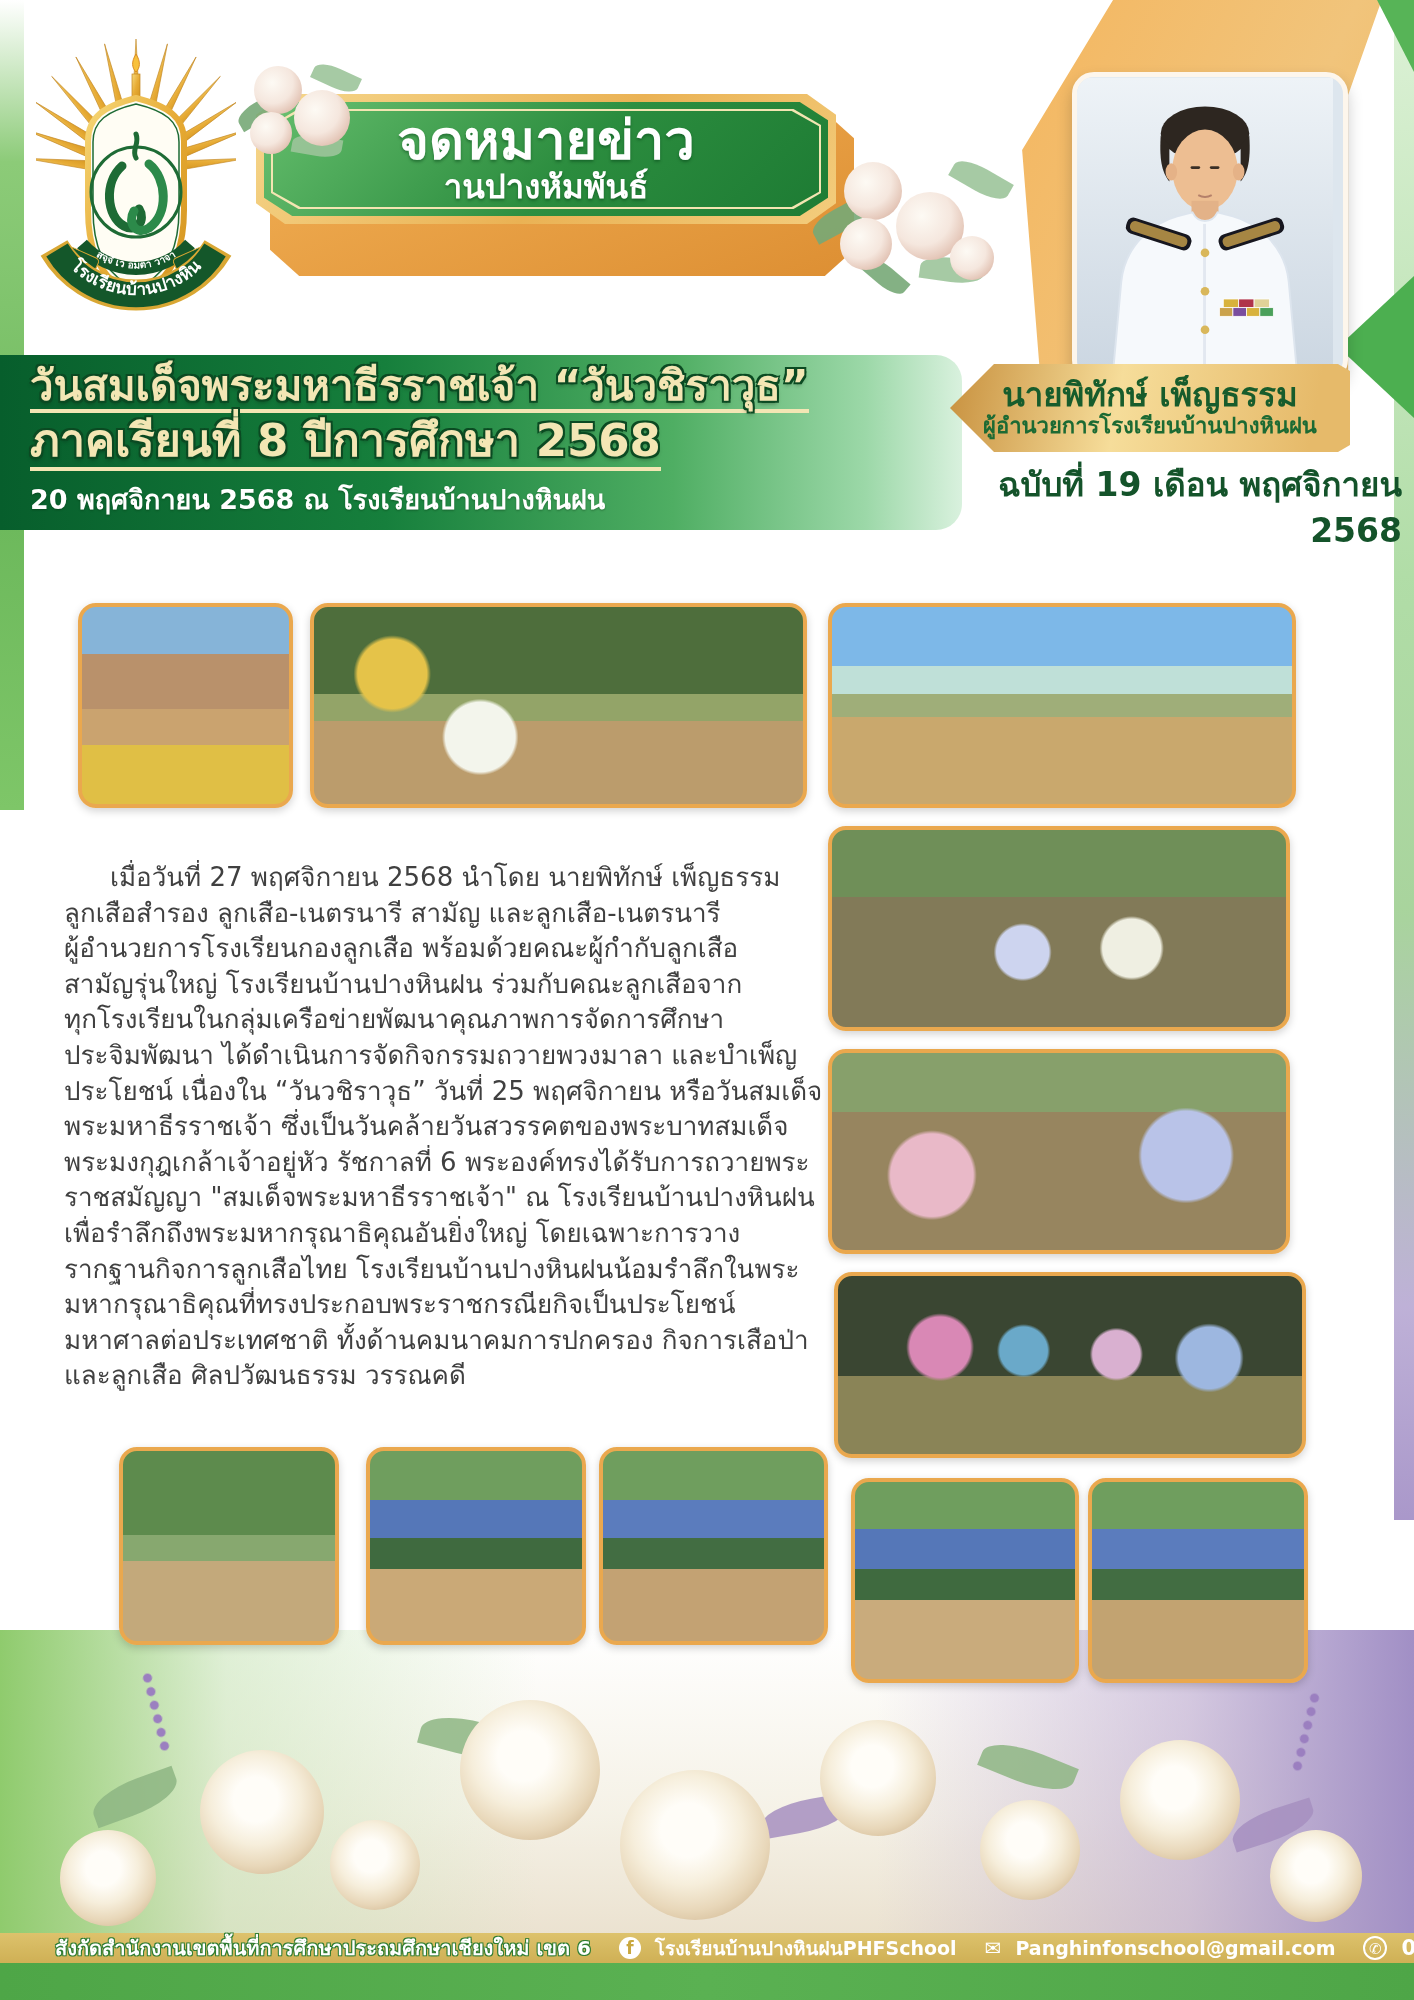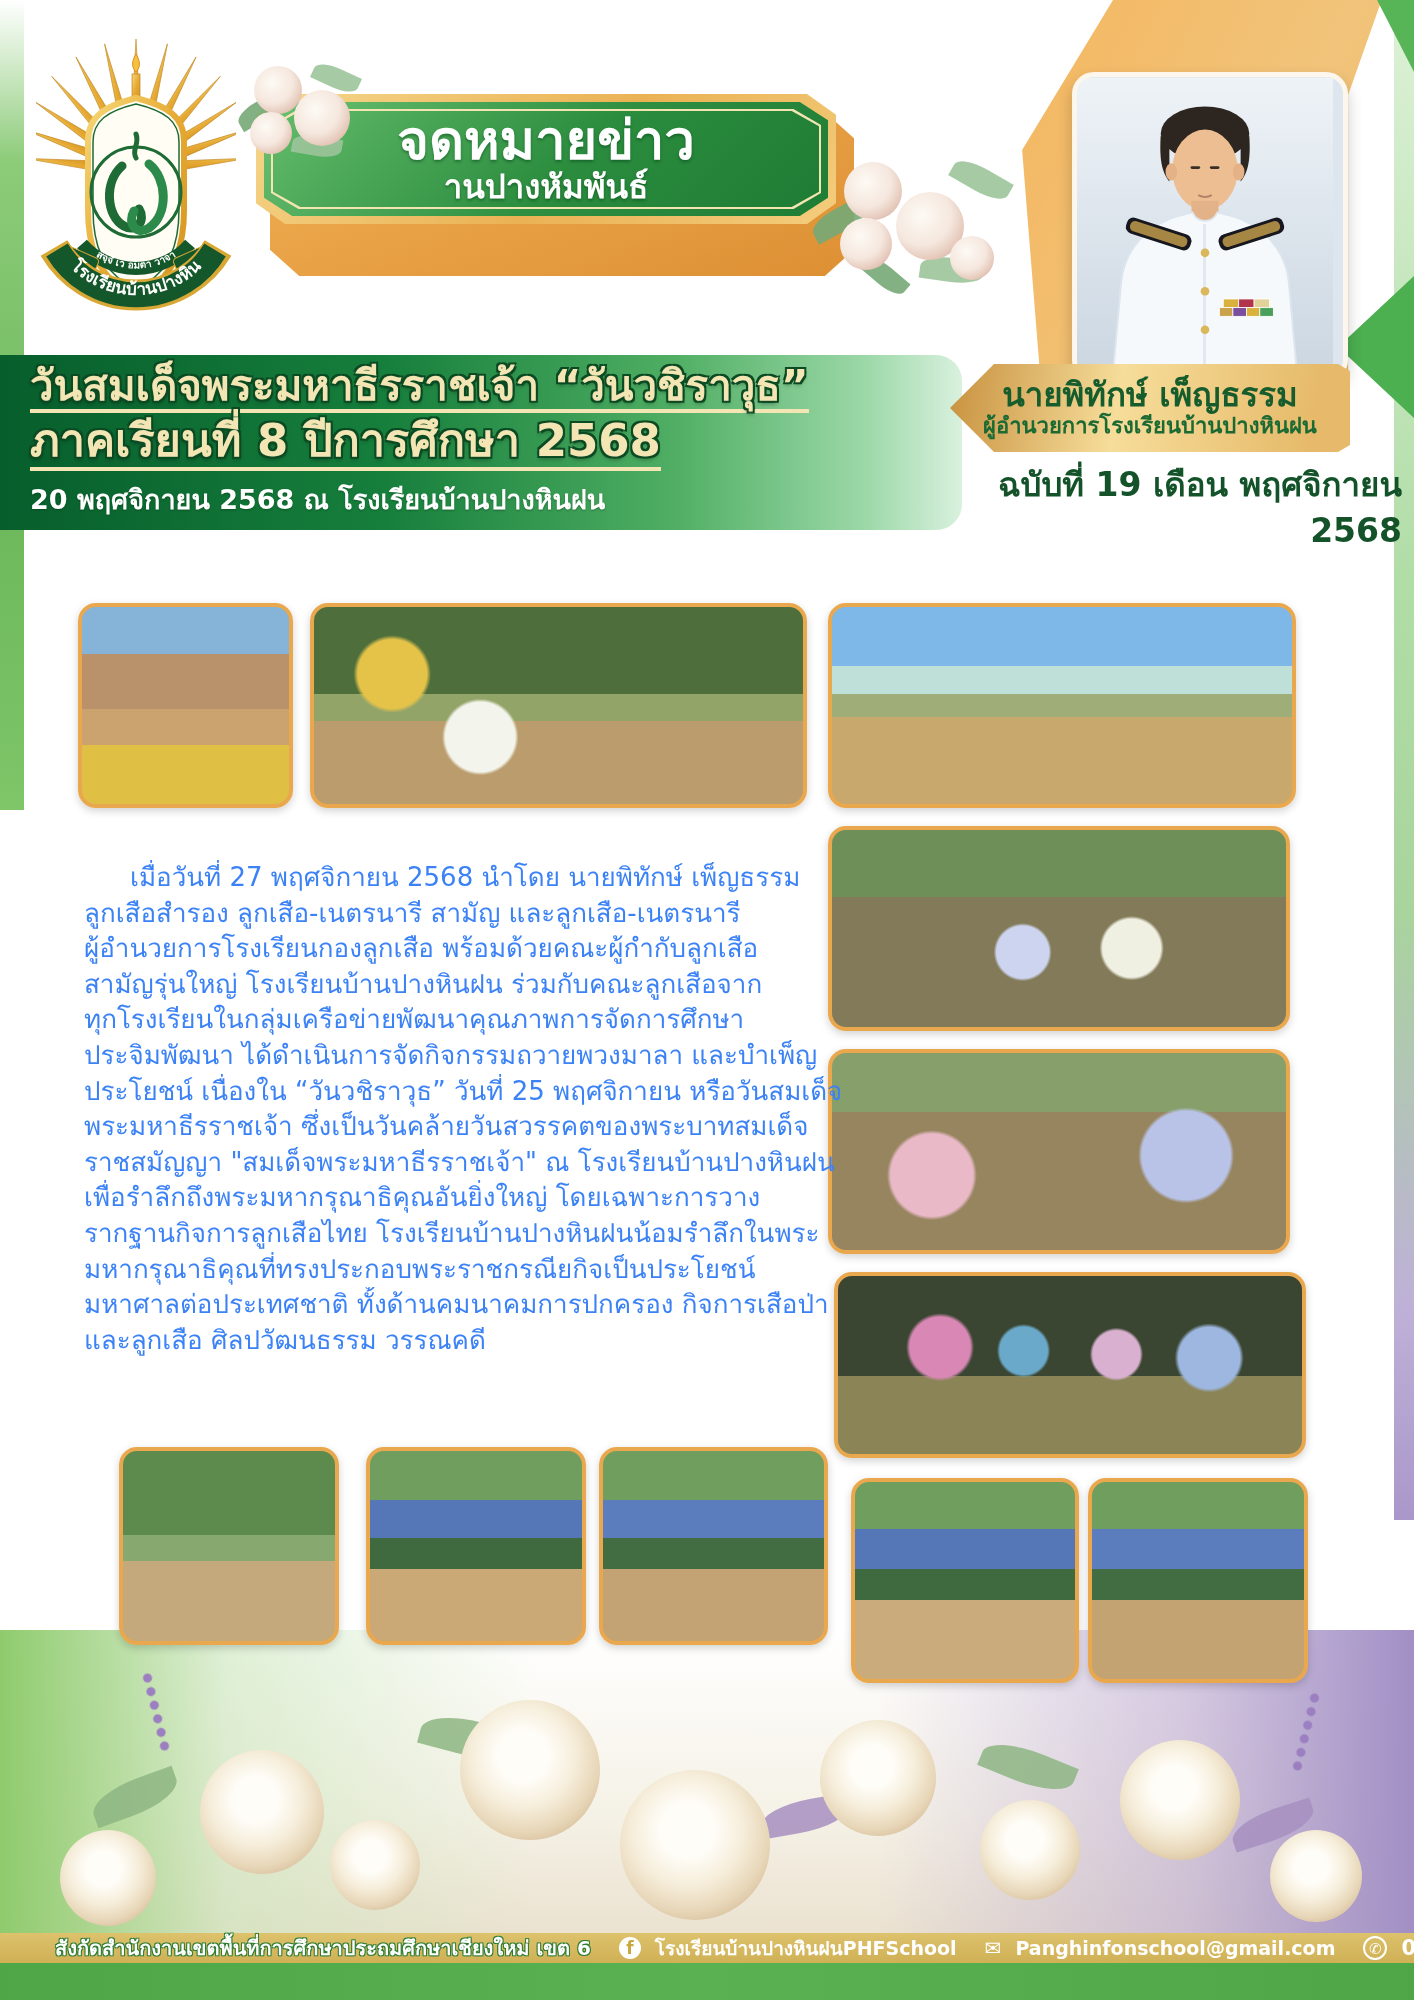--- a/index.html
+++ b/index.html
@@ -105,21 +105,21 @@
   .pL2{left:366px;top:1447px;width:220px;height:198px;
     background:linear-gradient(180deg,#6f9e5e 0 26%,#5577b8 26% 46%,#3f6a3f 46% 62%,#caa977 62% 100%);}
   .pL3{left:599px;top:1447px;width:229px;height:198px;
     background:linear-gradient(180deg,#6f9e5e 0 26%,#5b7cbd 26% 46%,#426d42 46% 62%,#c3a273 62% 100%);}
   .pR5{left:851px;top:1478px;width:228px;height:205px;
     background:linear-gradient(180deg,#6f9e5e 0 24%,#5577b8 24% 44%,#3f6a3f 44% 60%,#c9ab7c 60% 100%);}
   .pR6{left:1088px;top:1478px;width:220px;height:205px;
     background:linear-gradient(180deg,#6f9e5e 0 24%,#5b7cbd 24% 44%,#426d42 44% 60%,#c2a371 60% 100%);}
 
   
-  .body-text{left:64px;top:860px;width:770px;z-index:5;color:#3b82f6;margin-left:20px;}
+  .body-text{left:64px;top:860px;width:770px;z-index:5;color:#404040;}
   .bl{font-size:26px;line-height:35.6px;white-space:nowrap;overflow:hidden;}
   .bl.first{padding-left:46px;}
 
   
   .flower-band{left:0;top:1630px;width:1414px;height:305px;z-index:2;
     background:linear-gradient(90deg,#8fcb6d 0%,rgba(198,228,182,.55) 16%,rgba(255,255,255,0) 38%,rgba(255,255,255,0) 62%,rgba(186,167,209,.6) 84%,#a18fc5 100%),
     linear-gradient(180deg,rgba(255,255,255,0) 0%,rgba(244,240,228,.9) 60%,#ebe2d0 100%);}
   .rose2{position:absolute;border-radius:50%;
     background:radial-gradient(circle at 45% 40%,#fffdf8 0 22%,#f6eedb 45%,#e8d7b9 66%,#d8c19e 80%,rgba(0,0,0,0) 81%);}
   .leaf2{position:absolute;background:#8db583;border-radius:60% 0 60% 0;opacity:.85;}
@@ -313,20 +313,21 @@
 
   <div class="abs body-text">
     <div class="bl first">เมื่อวันที่ 27 พฤศจิกายน 2568 นำโดย นายพิทักษ์ เพ็ญธรรม</div>
     <div class="bl">ลูกเสือสำรอง ลูกเสือ-เนตรนารี สามัญ และลูกเสือ-เนตรนารี</div>
     <div class="bl">ผู้อำนวยการโรงเรียนกองลูกเสือ พร้อมด้วยคณะผู้กำกับลูกเสือ</div>
     <div class="bl">สามัญรุ่นใหญ่ โรงเรียนบ้านปางหินฝน ร่วมกับคณะลูกเสือจาก</div>
     <div class="bl">ทุกโรงเรียนในกลุ่มเครือข่ายพัฒนาคุณภาพการจัดการศึกษา</div>
     <div class="bl">ประจิมพัฒนา ได้ดำเนินการจัดกิจกรรมถวายพวงมาลา และบำเพ็ญ</div>
     <div class="bl">ประโยชน์ เนื่องใน “วันวชิราวุธ” วันที่ 25 พฤศจิกายน หรือวันสมเด็จ</div>
     <div class="bl">พระมหาธีรราชเจ้า ซึ่งเป็นวันคล้ายวันสวรรคตของพระบาทสมเด็จ</div>
+    <div class="bl">พระมงกุฎเกล้าเจ้าอยู่หัว รัชกาลที่ 6 พระองค์ทรงได้รับการถวายพระ</div>
     <div class="bl">ราชสมัญญา "สมเด็จพระมหาธีรราชเจ้า" ณ โรงเรียนบ้านปางหินฝน</div>
     <div class="bl">เพื่อรำลึกถึงพระมหากรุณาธิคุณอันยิ่งใหญ่ โดยเฉพาะการวาง</div>
     <div class="bl">รากฐานกิจการลูกเสือไทย โรงเรียนบ้านปางหินฝนน้อมรำลึกในพระ</div>
     <div class="bl">มหากรุณาธิคุณที่ทรงประกอบพระราชกรณียกิจเป็นประโยชน์</div>
     <div class="bl">มหาศาลต่อประเทศชาติ ทั้งด้านคมนาคมการปกครอง กิจการเสือป่า</div>
     <div class="bl">และลูกเสือ ศิลปวัฒนธรรม วรรณคดี</div>
   </div>
 
   <div class="abs flower-band">
     <span class="leaf2" style="left:90px;top:150px;width:90px;height:34px;transform:rotate(-20deg);"></span>

